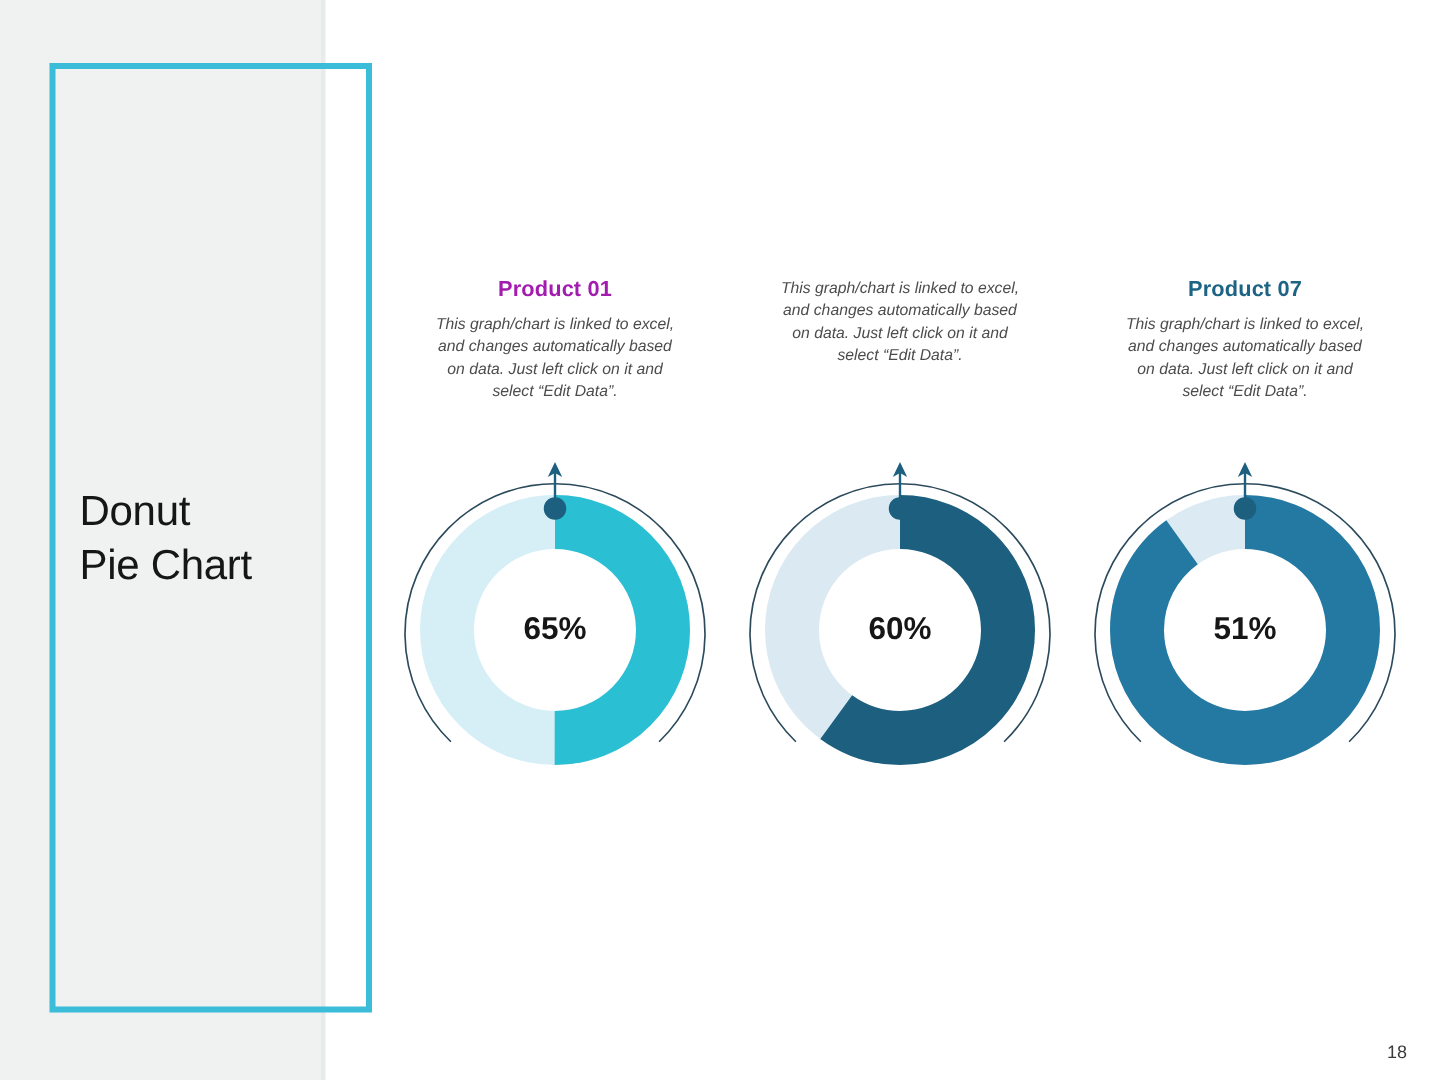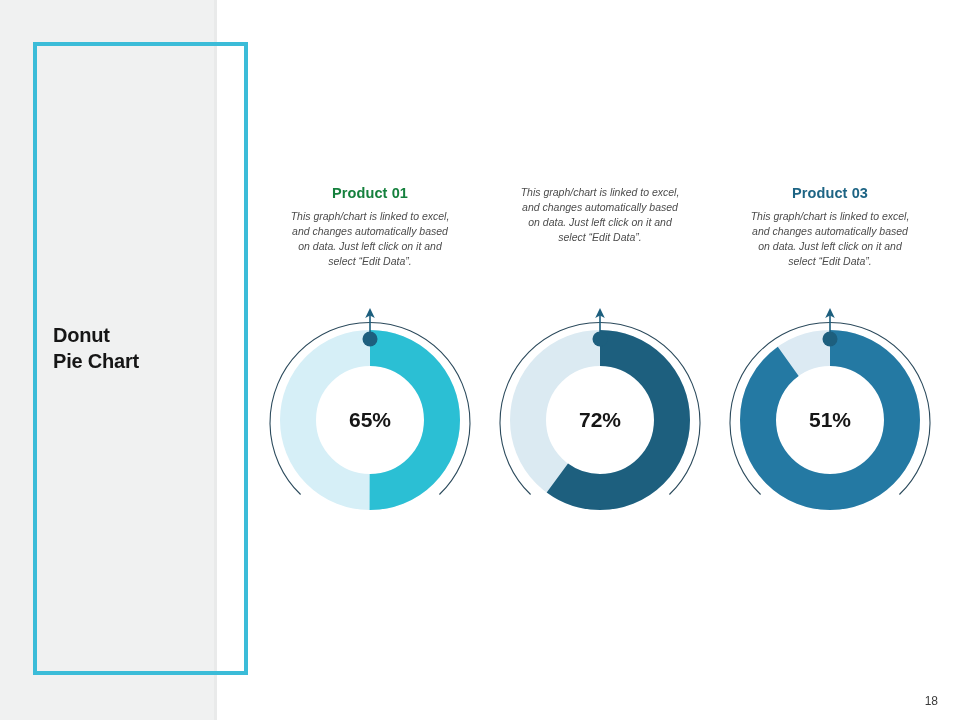--- a/index.html
+++ b/index.html
@@ -40,22 +40,22 @@
     height: 633px;
     border: 4px solid #3bbcd8;
     box-sizing: border-box;
     background: transparent;
   }
   #page-title {
     position: absolute;
     left: 53px;
     top: 323px;
     width: 200px;
-    font-size: 20px;
-    font-weight: bold;
+    font-size: 28px;
+    font-weight: normal;
     line-height: 1.28;
     color: #161616;
     letter-spacing: -0.2px;
     white-space: pre-line;
   }
 
   
   #charts-area {
     position: absolute;
     left: 250px;
@@ -129,21 +129,21 @@
 
 <div id="left-gray-panel" style="background: rgb(240, 241, 241);"></div>
 <div id="left-gray-panel-edge"></div>
 <div id="title-frame" style="border-color: rgb(59, 188, 216);"></div>
 <div id="page-title">Donut
 Pie Chart</div>
 
 <div id="charts-area">
 
   <div class="product-column col-0">
-    <div class="product-heading" style="color: #15803d;">Product 01</div>
+    <div class="product-heading" style="color: #a21caf;">Product 01</div>
     <div class="product-desc">This graph/chart is linked to excel, and changes automatically based on data. Just left click on it and select “Edit Data”.</div>
     <div class="donut-wrap">
       <svg class="donut-svg" width="230" height="230" viewBox="0 0 230 230">
         <path class="outer-arc" d="M 45.6 189.5 A 100 100 0 1 1 184.4 189.5" fill="none" stroke="#2b4a5c" stroke-width="1.1"></path>
         <circle class="donut-track" cx="115" cy="115" r="72" fill="none" stroke-width="36" stroke="#d6eff7"></circle>
         <circle class="donut-value" cx="115" cy="115" r="72" fill="none" stroke-width="36" transform="rotate(-90 115 115)" stroke="#2bbfd4" stroke-dasharray="226.1946710584651 226.1946710584651"></circle>
         <line class="marker-stem" x1="115" y1="33" x2="115" y2="7" stroke="#1d5f7e" stroke-width="1.6"></line>
         <path class="marker-head" d="M 115 3 L 110.2 13 L 115 10.4 L 119.8 13 Z" fill="#1d5f7e"></path>
         <circle class="marker-dot" cx="115" cy="34" r="7.5" fill="#1d5f7e"></circle>
       </svg>
@@ -155,26 +155,26 @@
     <div class="product-desc">This graph/chart is linked to excel, and changes automatically based on data. Just left click on it and select “Edit Data”.</div>
     <div class="donut-wrap">
       <svg class="donut-svg" width="230" height="230" viewBox="0 0 230 230">
         <path class="outer-arc" d="M 45.6 189.5 A 100 100 0 1 1 184.4 189.5" fill="none" stroke="#2b4a5c" stroke-width="1.1"></path>
         <circle class="donut-track" cx="115" cy="115" r="72" fill="none" stroke-width="36" stroke="#dbeaf2"></circle>
         <circle class="donut-value" cx="115" cy="115" r="72" fill="none" stroke-width="36" transform="rotate(-90 115 115)" stroke="#1d5f7e" stroke-dasharray="271.4336052701581 180.95573684677208"></circle>
         <line class="marker-stem" x1="115" y1="33" x2="115" y2="7" stroke="#1d5f7e" stroke-width="1.6"></line>
         <path class="marker-head" d="M 115 3 L 110.2 13 L 115 10.4 L 119.8 13 Z" fill="#1d5f7e"></path>
         <circle class="marker-dot" cx="115" cy="34" r="7.5" fill="#1d5f7e"></circle>
       </svg>
-      <div class="donut-center-label">72%</div>
+      <div class="donut-center-label">60%</div>
     </div>
   </div>
 
   <div class="product-column col-2">
-    <div class="product-heading" style="color: rgb(29, 100, 132);">Product 03</div>
+    <div class="product-heading" style="color: rgb(29, 100, 132);">Product 07</div>
     <div class="product-desc">This graph/chart is linked to excel, and changes automatically based on data. Just left click on it and select “Edit Data”.</div>
     <div class="donut-wrap">
       <svg class="donut-svg" width="230" height="230" viewBox="0 0 230 230">
         <path class="outer-arc" d="M 45.6 189.5 A 100 100 0 1 1 184.4 189.5" fill="none" stroke="#2b4a5c" stroke-width="1.1"></path>
         <circle class="donut-track" cx="115" cy="115" r="72" fill="none" stroke-width="36" stroke="#dceaf3"></circle>
         <circle class="donut-value" cx="115" cy="115" r="72" fill="none" stroke-width="36" transform="rotate(-90 115 115)" stroke="#2479a3" stroke-dasharray="407.1504079052372 45.23893421169299"></circle>
         <line class="marker-stem" x1="115" y1="33" x2="115" y2="7" stroke="#1d5f7e" stroke-width="1.6"></line>
         <path class="marker-head" d="M 115 3 L 110.2 13 L 115 10.4 L 119.8 13 Z" fill="#1d5f7e"></path>
         <circle class="marker-dot" cx="115" cy="34" r="7.5" fill="#1d5f7e"></circle>
       </svg>

